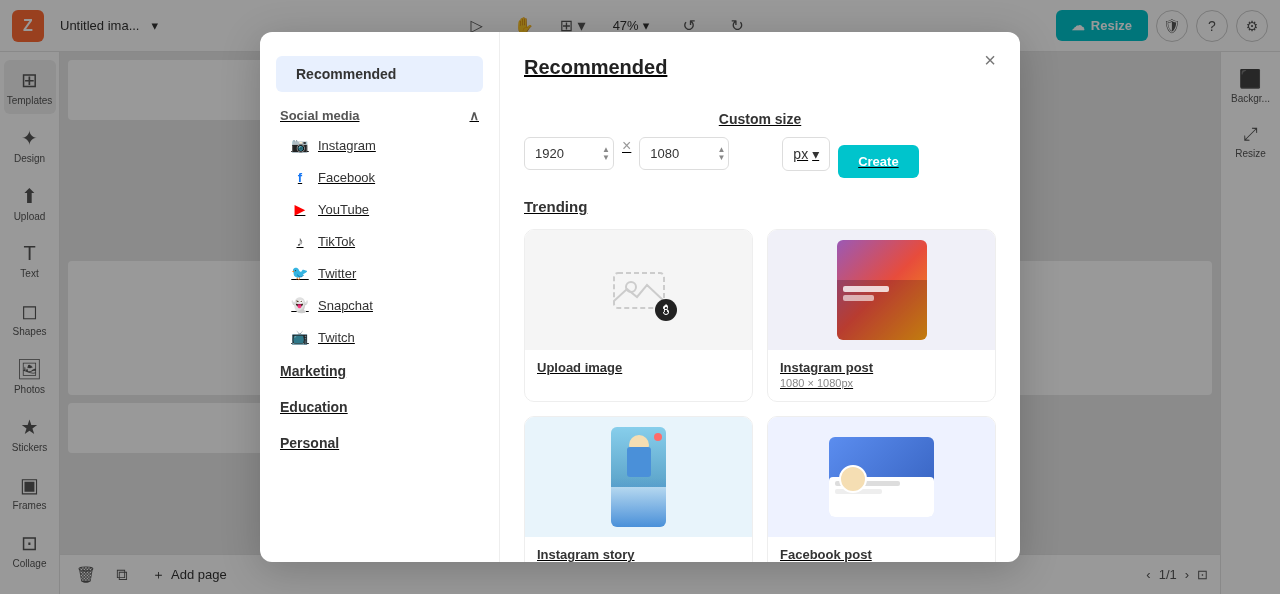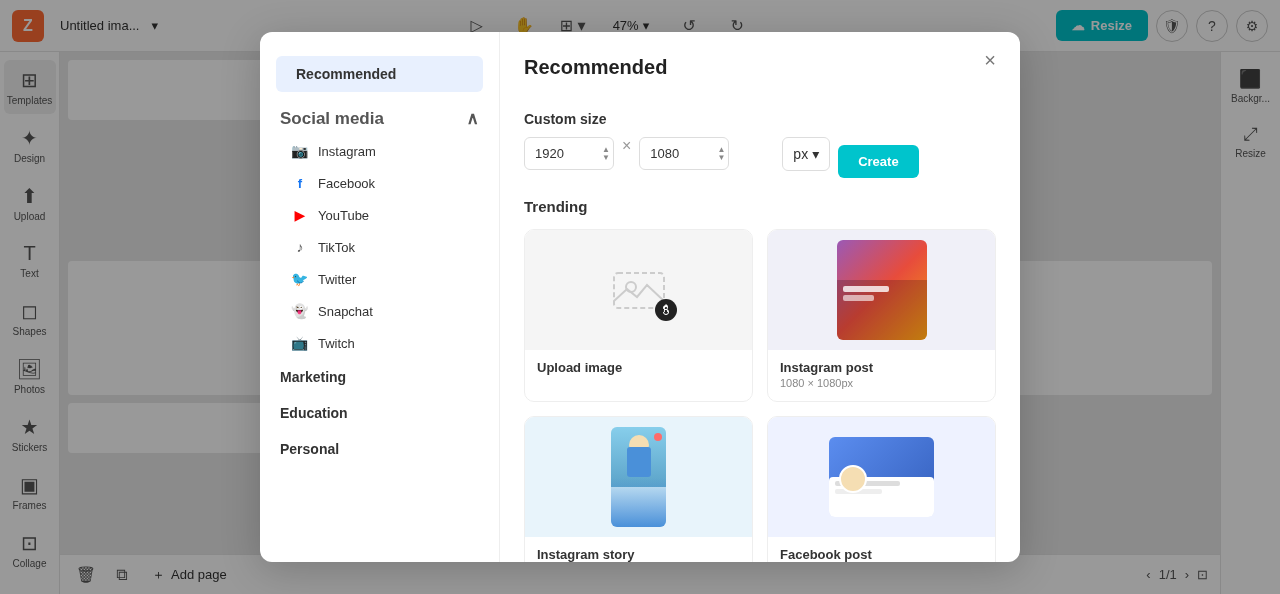--- a/index.html
+++ b/index.html
@@ -43,34 +43,34 @@
     .overlay { position: absolute; top: 0; left: 0; right: 0; bottom: 0; background: rgba(0,0,0,0.4); z-index: 10; display: flex; align-items: center; justify-content: center; }
 
     
     .modal { background: #fff; border-radius: 12px; width: 760px; height: 530px; display: flex; overflow: hidden; box-shadow: 0 8px 40px rgba(0,0,0,0.2); }
 
     
     .modal-left { width: 240px; flex-shrink: 0; border-right: 1px solid #eee; overflow-y: auto; padding: 16px 0; }
     .modal-left::-webkit-scrollbar { width: 4px; }
     .modal-left::-webkit-scrollbar-thumb { background: #ccc; border-radius: 2px; }
     .nav-section-btn { width: 100%; text-align: left; padding: 10px 20px; font-size: 14px; font-weight: 600; color: #333; background: #e8f0fe; border: none; cursor: pointer; border-radius: 6px; margin: 0 8px; width: calc(100% - 16px); }
-    .nav-sub-header { padding: 12px 20px 6px; font-size: 17px; font-weight: 600; color: #555; display: flex; align-items: center; justify-content: space-between; }
+    .nav-sub-header { padding: 12px 20px 6px; font-size: 13px; font-weight: 600; color: #555; display: flex; align-items: center; justify-content: space-between; }
     .nav-sub-item { display: flex; align-items: center; gap: 10px; padding: 8px 20px 8px 32px; cursor: pointer; font-size: 13px; color: #333; }
     .nav-icon { width: 16px; height: 16px; display: flex; align-items: center; justify-content: center; color: #555; font-size: 14px; flex-shrink: 0; }
     .nav-section-plain { padding: 10px 20px; font-size: 14px; font-weight: 600; color: #333; cursor: pointer; }
 
     
     .modal-right { flex: 1; padding: 24px; overflow-y: auto; }
     .modal-right::-webkit-scrollbar { width: 4px; }
     .modal-right::-webkit-scrollbar-thumb { background: #ccc; border-radius: 2px; }
     .modal-title { font-size: 20px; font-weight: 700; color: #222; margin-bottom: 16px; }
     .modal-header-row { display: flex; align-items: flex-start; justify-content: space-between; margin-bottom: 16px; }
 
     
-    .custom-size-label { font-size: 14px; font-weight: 600; color: #333; margin-bottom: 10px; }
+    .custom-size-label { font-size: 14px; font-weight: 600; color: #333; margin-bottom: 10px; text-align: center; }
     .custom-size-row { display: flex; align-items: flex-start; gap: 8px; margin-bottom: 20px; }
     .size-input-wrap { position: relative; }
     .size-input { width: 90px; padding: 8px 28px 8px 10px; border: 1.5px solid #ddd; border-radius: 6px; font-size: 13px; color: #333; outline: none; }
     .size-input-arrows { position: absolute; right: 4px; top: 50%; transform: translateY(-50%); display: flex; flex-direction: column; gap: 0; }
     .size-arrow { font-size: 8px; color: #888; cursor: pointer; line-height: 1; }
     .size-sep { font-size: 16px; color: #999; }
     .unit-select { display: flex; align-items: center; gap: 4px; padding: 8px 10px; border: 1.5px solid #ddd; border-radius: 6px; font-size: 14px; color: #333; cursor: pointer; margin-left: 45px; }
     .create-btn { background: #00c4cc; color: white; border: none; padding: 9px 20px; border-radius: 6px; font-size: 13px; font-weight: 600; cursor: pointer; margin-top: 8px; }
 
     
@@ -186,21 +186,21 @@
   </div>
   <div class="bottom-right">
     <span>‹</span>
     <span>1/1</span>
     <span>›</span>
     <span>⊡</span>
   </div>
 </div>
 
 <div class="overlay">
-  <div class="modal" style="position:relative;">
+  <div class="modal" style="position:relative;text-decoration:underline;">
 
     <div class="modal-left">
       <div style="padding: 8px 8px 4px;">
         <button class="nav-section-btn">Recommended</button>
       </div>
 
       <div>
         <div class="nav-sub-header">
           <span>Social media</span>
           <span>∧</span>

